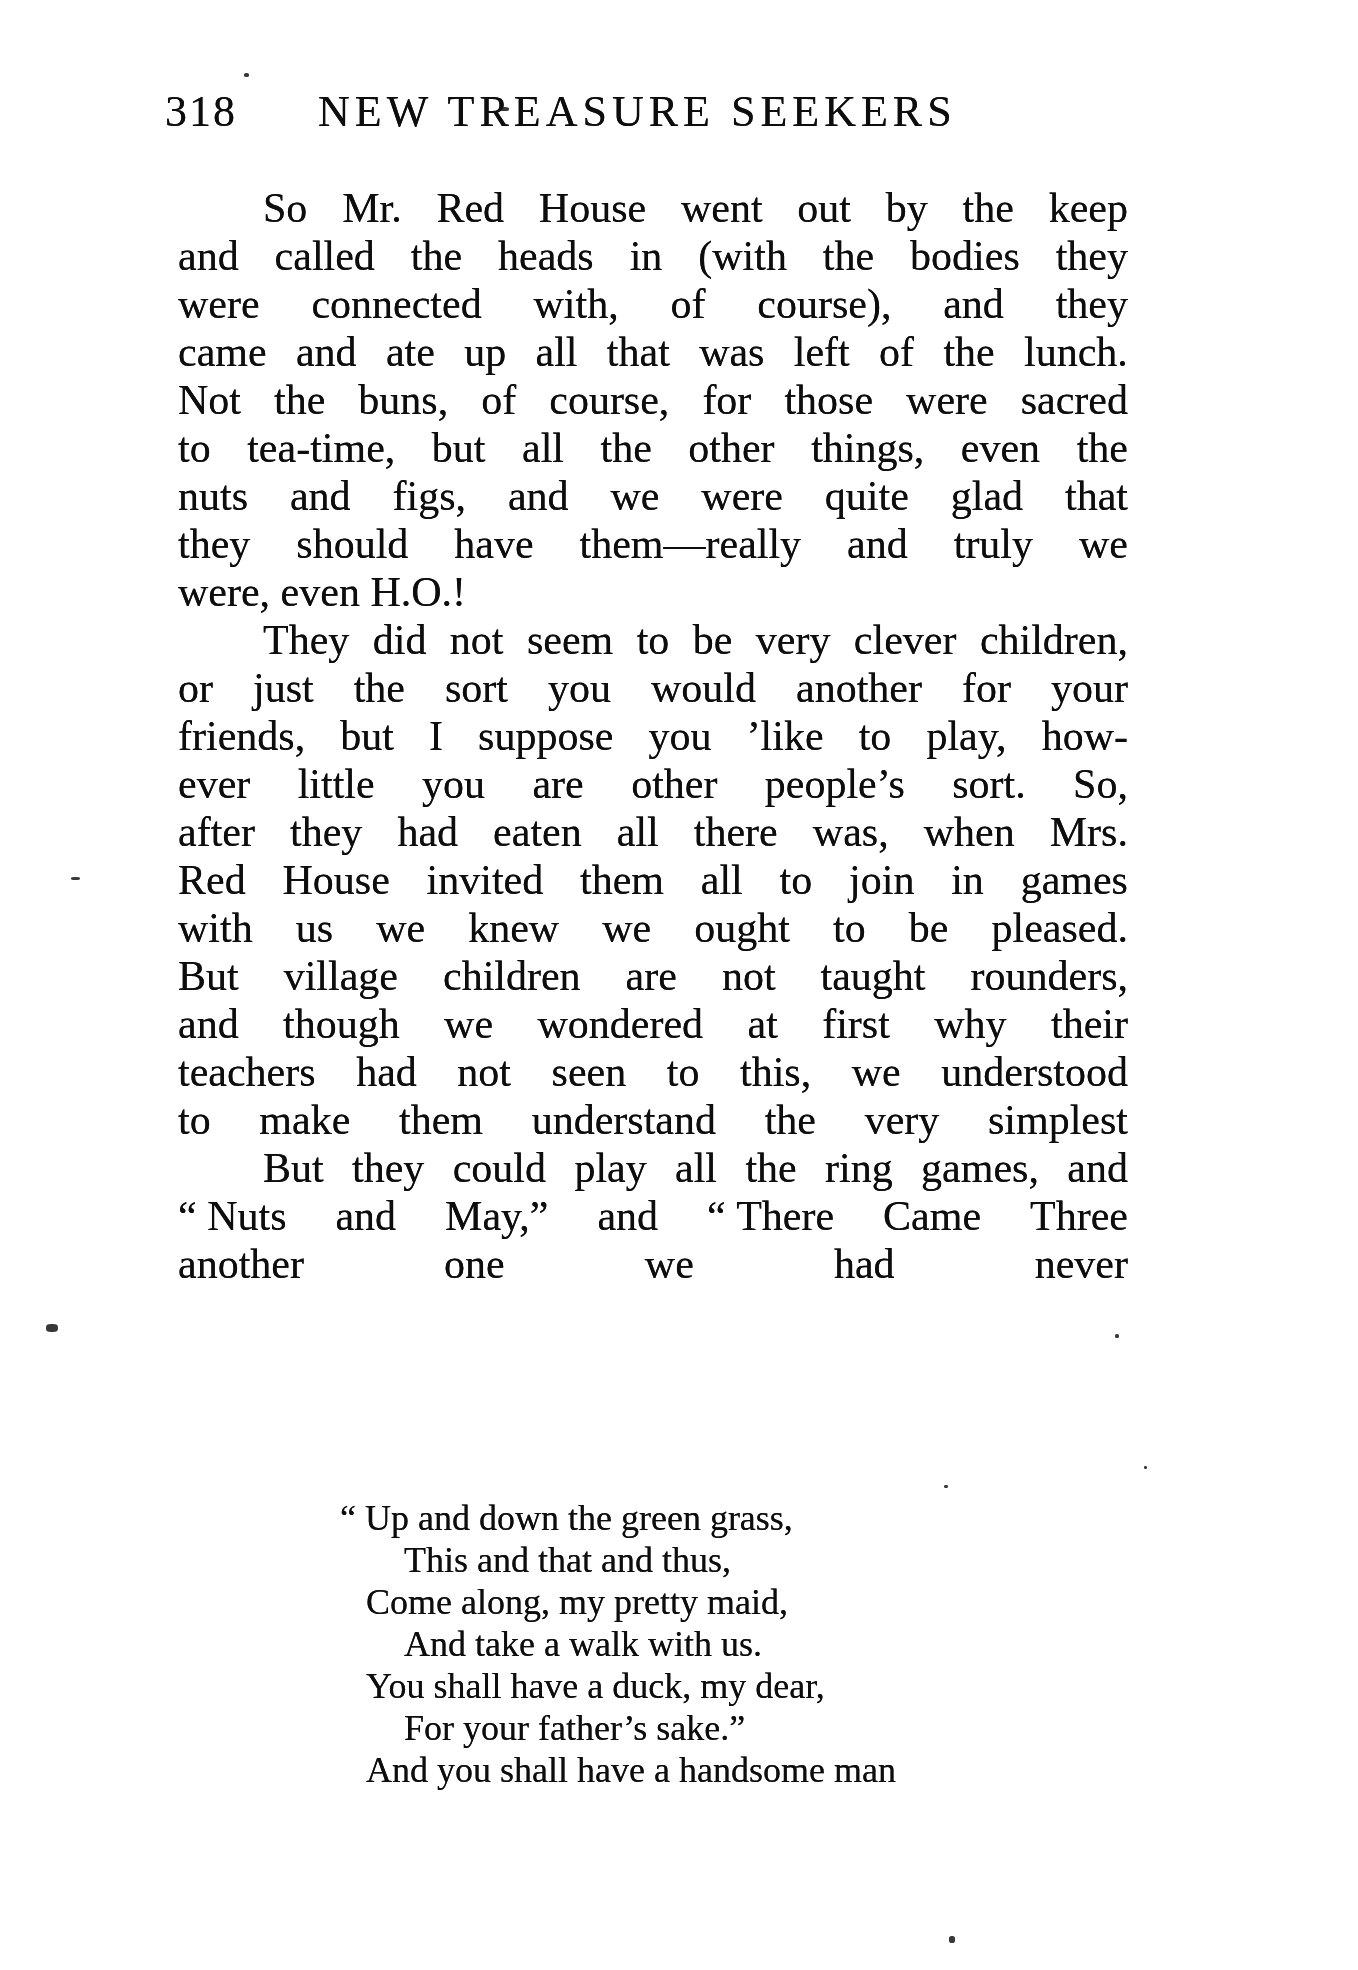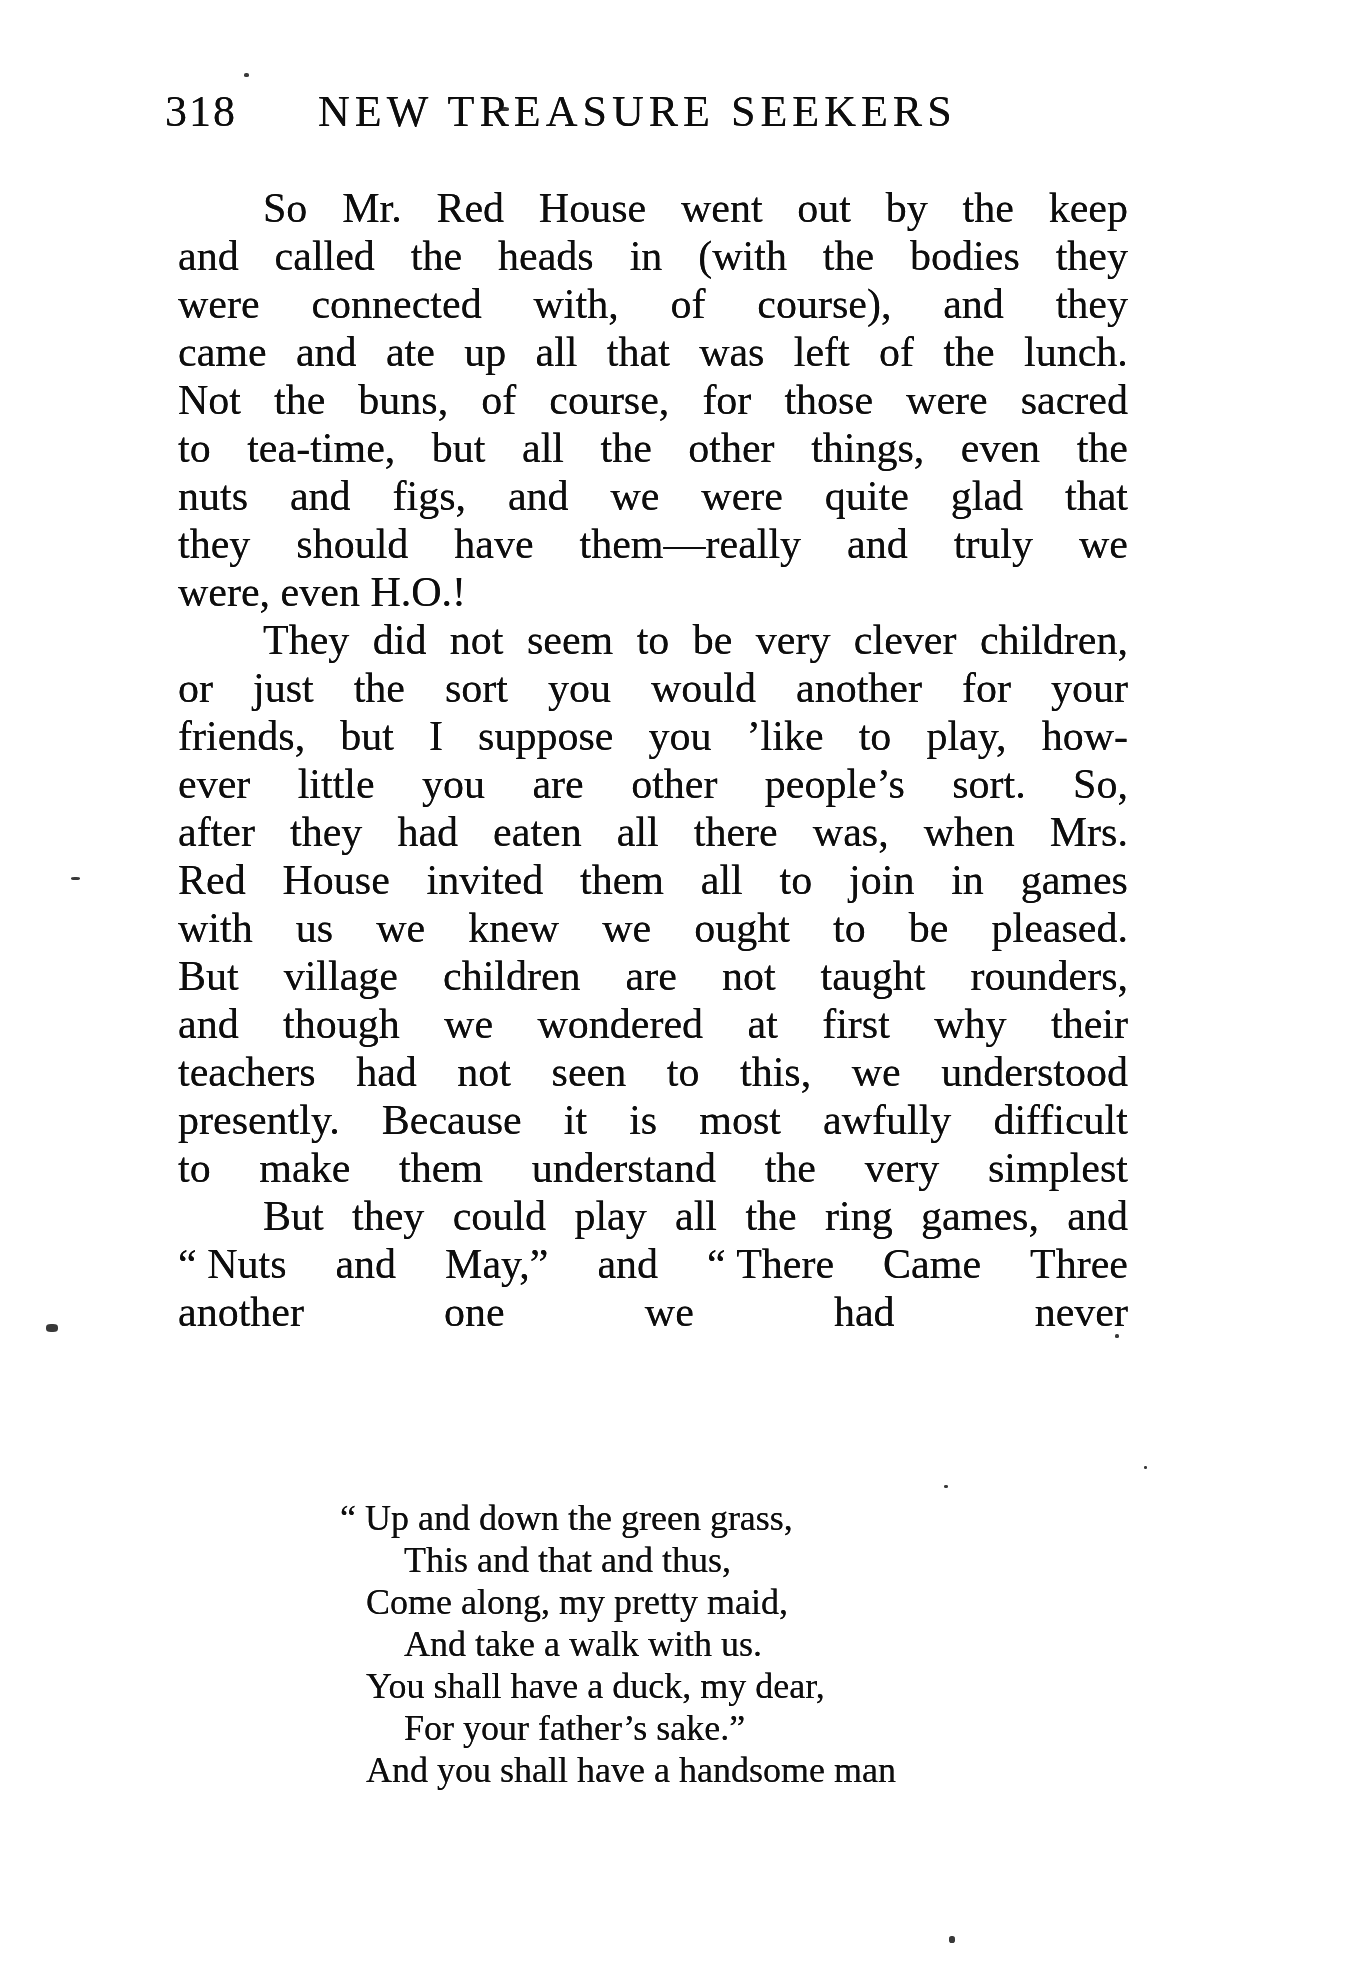--- a/index.html
+++ b/index.html
@@ -285,29 +285,20 @@
         <span>teachers</span>
         <span>had</span>
         <span>not</span>
         <span>seen</span>
         <span>to</span>
         <span>this,</span>
         <span>we</span>
         <span>understood</span>
       </div>
       <div class="line just">
-        <span>presently.</span>
-        <span>Because</span>
-        <span>it</span>
-        <span>is</span>
-        <span>most</span>
-        <span>awfully</span>
-        <span>difficult</span>
-      </div>
-      <div class="line just">
         <span>to</span>
         <span>make</span>
         <span>them</span>
         <span>understand</span>
         <span>the</span>
         <span>very</span>
         <span>simplest</span>
       </div>
       <div class="line just ind">
         <span>But</span>

